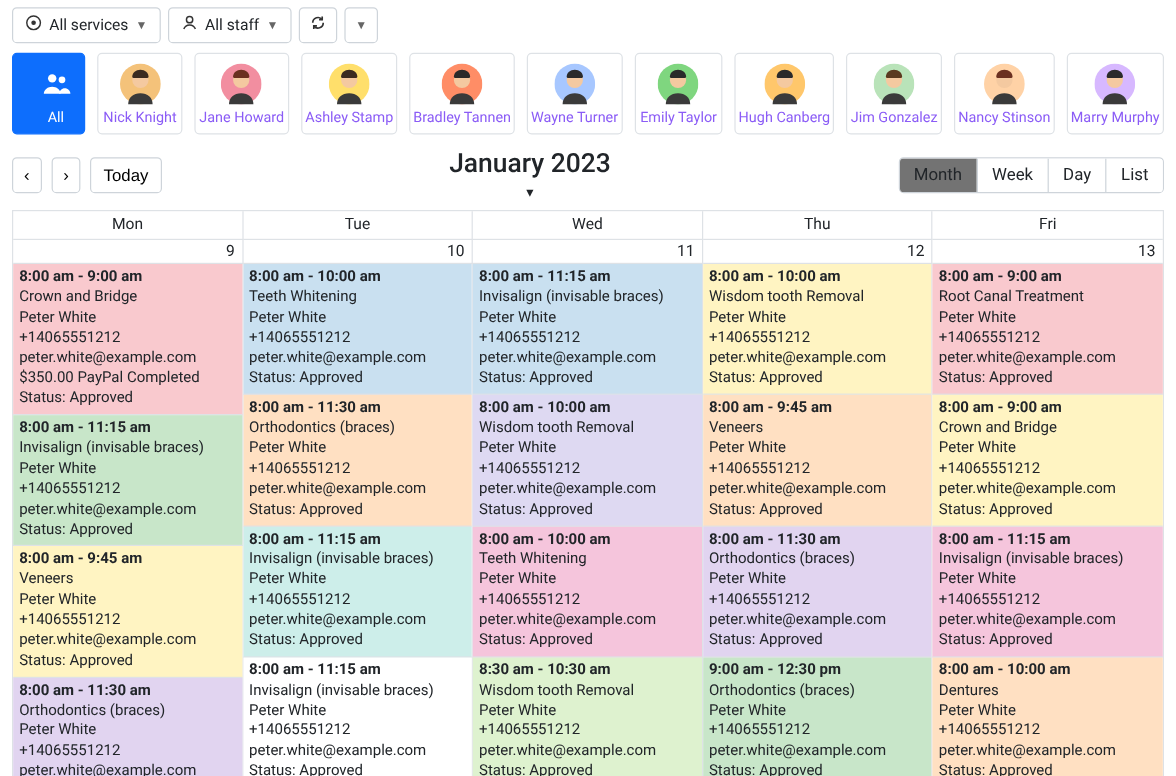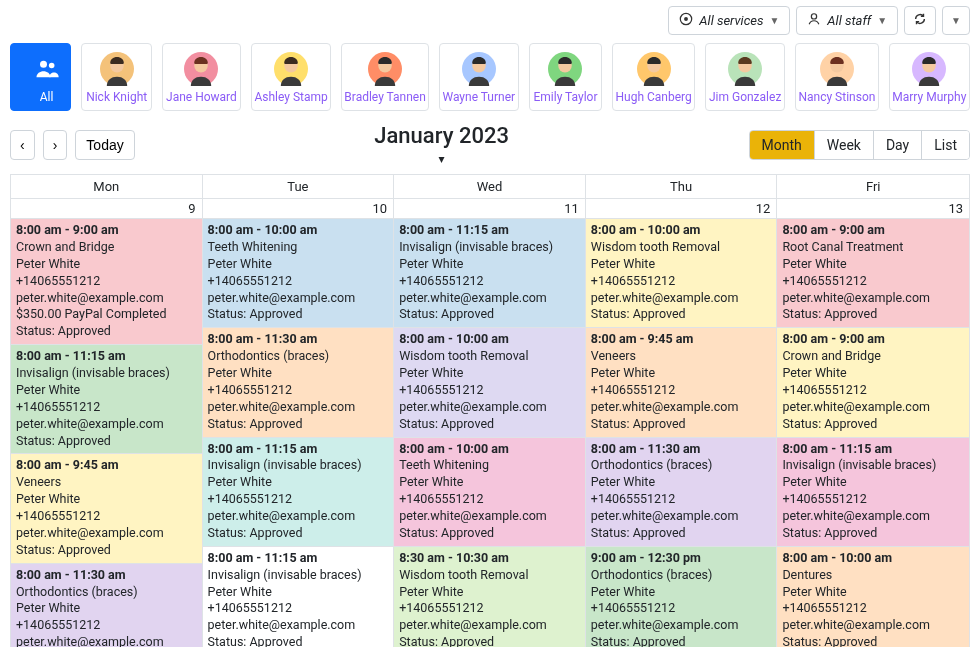--- a/index.html
+++ b/index.html
@@ -1,19 +1,19 @@
 <!DOCTYPE html>
 <html><head>
 <meta charset="utf-8">
 <style>
   * { box-sizing: border-box; margin: 0; padding: 0; }
   body { font-family: -apple-system, BlinkMacSystemFont, "Segoe UI", Roboto, Arial, sans-serif; font-size: 13px; color: #212529; background: #fff; width: 980px; height: 647px; overflow: hidden; }
   
   
-  .topbar { display: flex; justify-content: flex-end; gap: 6px; padding: 6px 10px; font-style: italic; }
+  .topbar { display: flex; justify-content: flex-start; gap: 6px; padding: 6px 10px; }
   .pill { border: 1px solid #ced4da; border-radius: 4px; padding: 5px 10px; display: inline-flex; align-items: center; gap: 6px; background: #fff; cursor: pointer; font-size: 13px; }
   .pill .caret { font-size: 10px; color: #666; }
   .pill.iconbtn { padding: 5px 8px; }
 
   
   .staff-row { display: flex; gap: 10px; padding: 2px 10px 10px; flex-wrap: nowrap; }
   .tile { border: 1px solid #dee2e6; border-radius: 4px; padding: 8px 10px 6px; display: flex; flex-direction: column; align-items: center; justify-content: center; min-width: 60px; cursor: pointer; background: #fff; color:#8b5cf6; }
   .tile.active { background: #0d6efd; border-color: #0d6efd; color: #fff; padding-left: 22px; }
   .tile .av { width: 34px; height: 34px; border-radius: 50%; display: flex; align-items: center; justify-content: center; margin-bottom: 4px;}
   .tile .nm { font-size: 12px; white-space: nowrap; }
@@ -24,21 +24,21 @@
   .toolbar { display: flex; align-items: center; justify-content: space-between; padding: 2px 10px 8px; }
   .navbtns { display: flex; gap: 8px; align-items: center; }
   .btn { border: 1px solid #ced4da; border-radius: 4px; padding: 6px 10px; background: #fff; cursor: pointer; font-size: 14px; }
   .btn.sm { padding: 6px 9px; font-size:14px; }
   .title-wrap { flex: 1; display: flex; justify-content: center; align-items: center; }
   .title { font-size: 22px; font-weight: 500; cursor: pointer; display: inline-flex; align-items: center; gap: 4px; flex-direction: column; }
   .title .caret { font-size: 12px; }
   .viewgroup { display: inline-flex; border: 1px solid #ced4da; border-radius: 4px; overflow: hidden; }
   .viewgroup .vbtn { padding: 6px 12px; background: #fff; cursor: pointer; font-size: 14px; border-left: 1px solid #ced4da; }
   .viewgroup .vbtn:first-child { border-left: none; }
-  .viewgroup .vbtn.active { background: #eab308; }
+  .viewgroup .vbtn.active { background: #737373; }
 
   
   .cal { border: 1px solid #dee2e6; margin: 0 10px 0; border-bottom:none; }
   .dow { display: grid; grid-template-columns: repeat(5, 1fr); }
   .dow > div { text-align: center; padding: 4px 0; font-size: 13px; border-right: 1px solid #dee2e6; border-bottom: 1px solid #dee2e6; }
   .dow > div:last-child { border-right: none; }
   .dates { display: grid; grid-template-columns: repeat(5, 1fr); }
   .dates > div { text-align: right; padding: 2px 6px; font-size: 13px; border-right: 1px solid #dee2e6; border-bottom: 1px solid #dee2e6; }
   .dates > div:last-child { border-right: none; }
 

